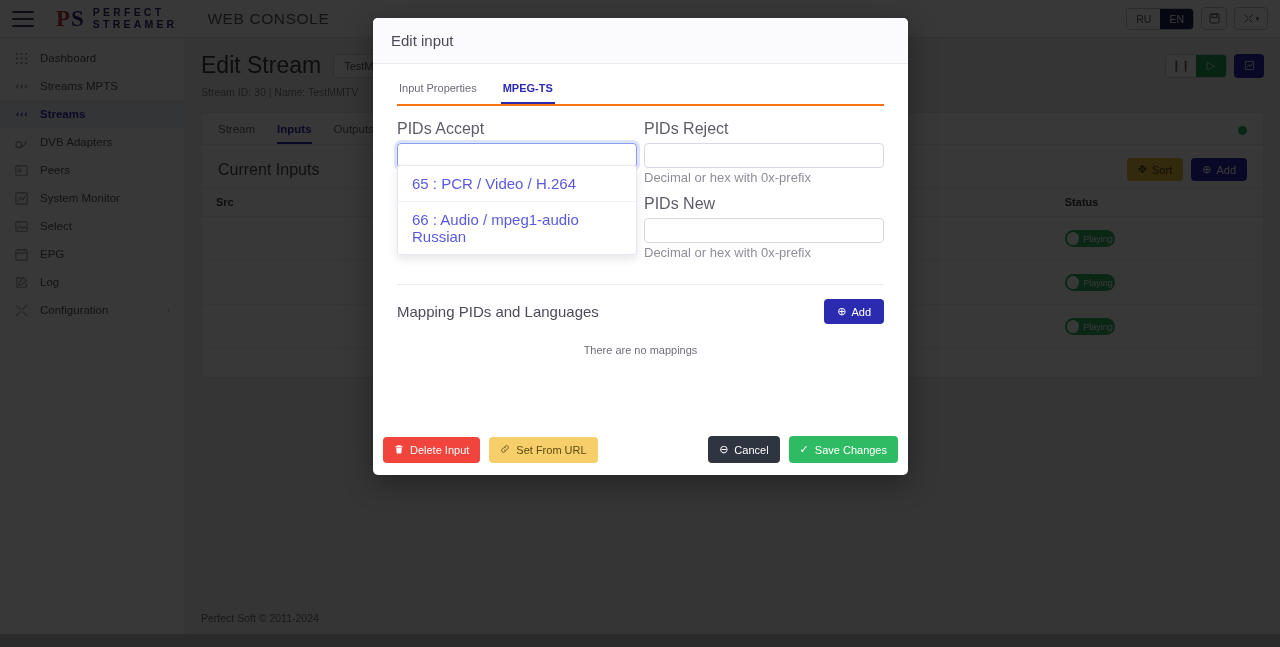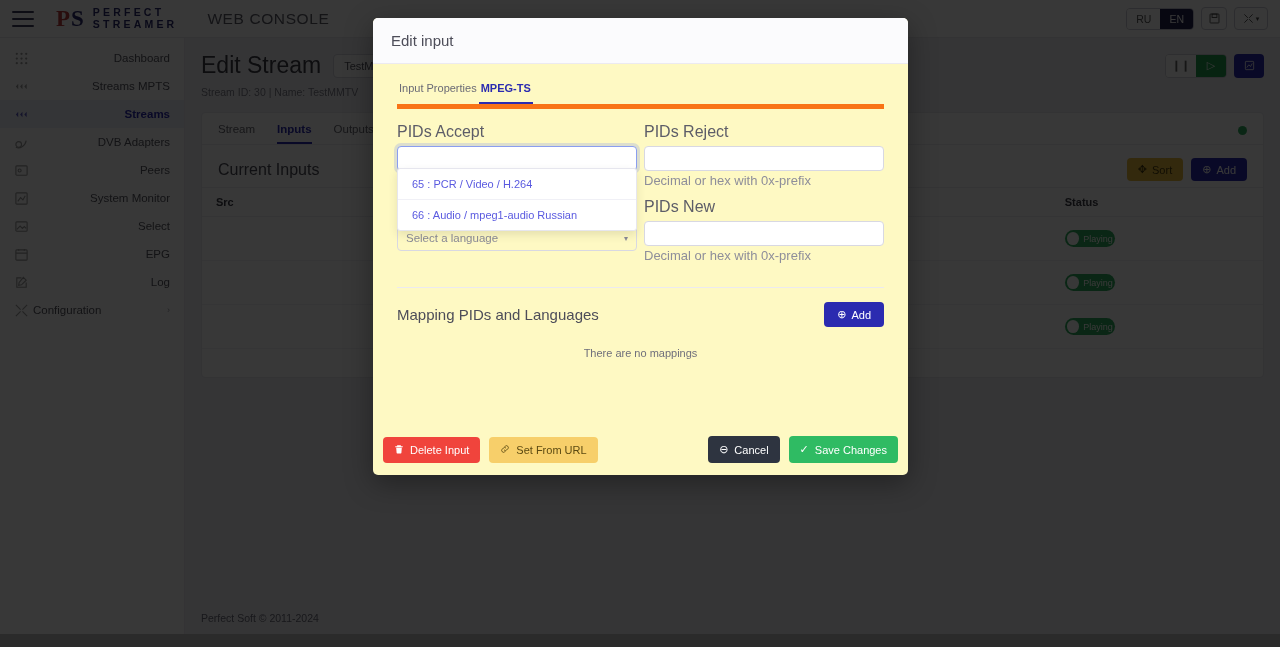--- a/index.html
+++ b/index.html
@@ -45,21 +45,21 @@
     font-size: 12px; color: #444; cursor: pointer; }
   .icon-btn.wide { width: 34px; gap: 2px; }
 
   
   .sidebar {
     position: absolute; top: 38px; left: 0; width: 185px; bottom: 0;
     background: #ffffff; border-right: 1px solid #eceaf2;
     padding-top: 6px;
   }
   .nav-item { display: flex; align-items: center; height: 28px; padding: 0 14px;
-    font-size: 11.5px; color: #55555f; cursor: pointer; gap: 4px; justify-content: space-between; }
+    font-size: 11.5px; color: #55555f; cursor: pointer; gap: 11px; }
   .nav-item.active { background: #eef0f8; color: #2b2bb0; font-weight: 600; }
   .nav-ico { width: 15px; height: 15px; flex: none; opacity: .75; display:flex; align-items:center; justify-content:center; }
   .nav-ico svg { width: 15px; height: 15px; }
   .nav-chev { margin-left: auto; font-size: 9px; color: #9a9aa6; }
 
   
   .content { position: absolute; top: 38px; left: 185px; right: 0; bottom: 0;
     background: #f3f3f7; padding: 14px 16px; }
   .h1row { display: flex; align-items: center; gap: 12px; }
   .h1 { font-size: 23px; color: #3b3b45; font-weight: normal; }
@@ -94,45 +94,45 @@
   tbody td { padding: 13px 14px; border-bottom: 1px solid #f0f0f5; color: #55555f; }
   .toggle { width: 50px; height: 17px; border-radius: 9px; background: #2fae5e;
     display: flex; align-items: center; padding: 0 2px; cursor: pointer; }
   .knob { width: 13px; height: 13px; border-radius: 50%; background: #fff; }
   .toggle span { font-size: 9px; color: #fff; margin-left: 4px; }
   .footer-txt { font-size: 10.5px; color: #6b6b7a; position: absolute; left: 16px; bottom: 10px; }
 
   
   .modal {
     position: absolute; left: 373px; top: 18px; width: 535px; height: 457px;
-    background: #fef9c3; border-radius: 5px;
+    background: #ffffff; border-radius: 5px;
     box-shadow: 0 8px 28px rgba(0,0,0,.35);
     display: flex; flex-direction: column;
   }
   .modal-head { padding: 14px 18px; border-bottom: 1px solid #eceaf0; background: #fbfbfd;
     border-radius: 5px 5px 0 0; }
   .modal-title { font-size: 15px; color: #4d4d59; }
   .modal-body { flex: 1; padding: 12px 24px 0; position: relative; }
-  .m-tabs { display: flex; border-bottom: 5px solid #f97316; }
+  .m-tabs { display: flex; gap: 22px; border-bottom: 2px solid #f97316; }
   .m-tab { font-size: 11px; color: #6a6a75; padding: 6px 2px 8px; cursor: pointer; }
   .m-tab.active { color: #2b2bb0; border-bottom: 2px solid #2b2bb0; font-weight: 600; }
 
   .grid2 { display: grid; grid-template-columns: 1fr 1fr; column-gap: 7px; margin-top: 14px; }
   .fgroup { margin-bottom: 6px; position: relative; }
   .flabel { font-size: 16px; color: #5d5d68; margin-bottom: 5px; display: block; }
   .finput { width: 100%; height: 25px; border: 1px solid #d8d8e2; border-radius: 4px;
     padding: 0 8px; font-size: 11px; color: #333; font-family: "Liberation Sans", sans-serif;
     background: #fff; outline: none; }
   .finput.focused { border-color: #8a9ef0; box-shadow: 0 0 0 3px rgba(120,145,240,.25); }
   .fhint { font-size: 13px; color: #8e8e9a; margin-top: 2px; display: block; }
 
   .ac-list { position: absolute; left: 0; top: 45px; width: 100%;
     background: #fff; border: 1px solid #e6e6ee; border-radius: 3px;
     box-shadow: 0 4px 10px rgba(0,0,0,.10); z-index: 5; }
-  .ac-item { padding: 9px 14px; font-size: 11px; color: #5a5ae0; cursor: pointer; }
+  .ac-item { padding: 9px 14px; font-size: 15px; color: #5a5ae0; cursor: pointer; }
   .ac-item + .ac-item { border-top: 1px solid #f0f0f6; }
 
   .sel { width: 100%; height: 26px; border: 1px solid #d8d8e2; border-radius: 4px;
     padding: 0 8px; font-size: 11.5px; color: #8a8a96; display: flex; align-items: center; cursor: pointer; }
   .sel .caret { margin-left: auto; font-size: 8px; color: #8a8a96; }
 
   .hr { border-top: 1px solid #eceaf0; margin: 18px 0 0; }
   .map-head { display: flex; align-items: center; margin-top: 14px; }
   .map-title { font-size: 15px; color: #4d4d59; }
   .btn-map-add { margin-left: auto; background: #2b2bb0; color: #fff; border-radius: 4px;

